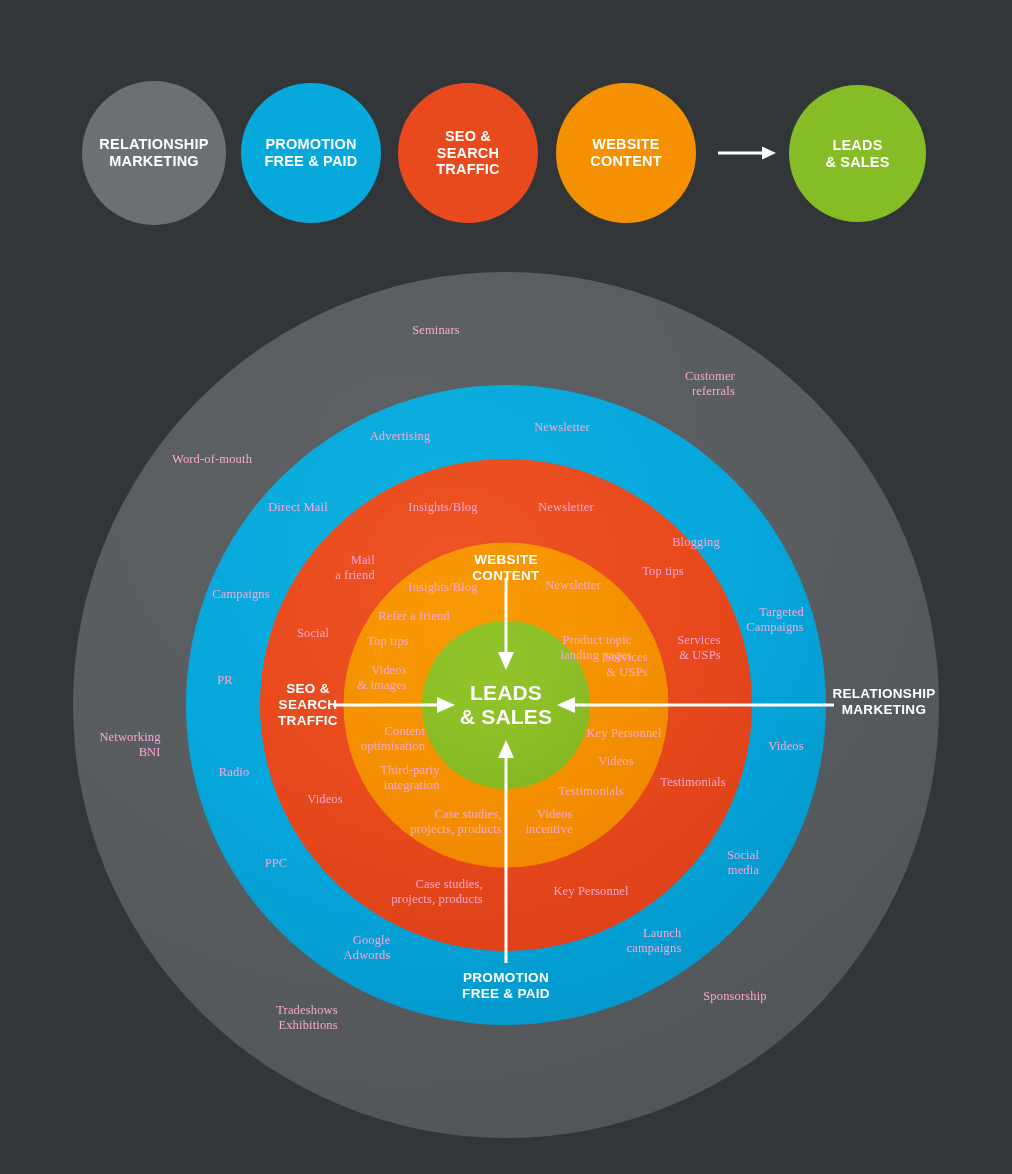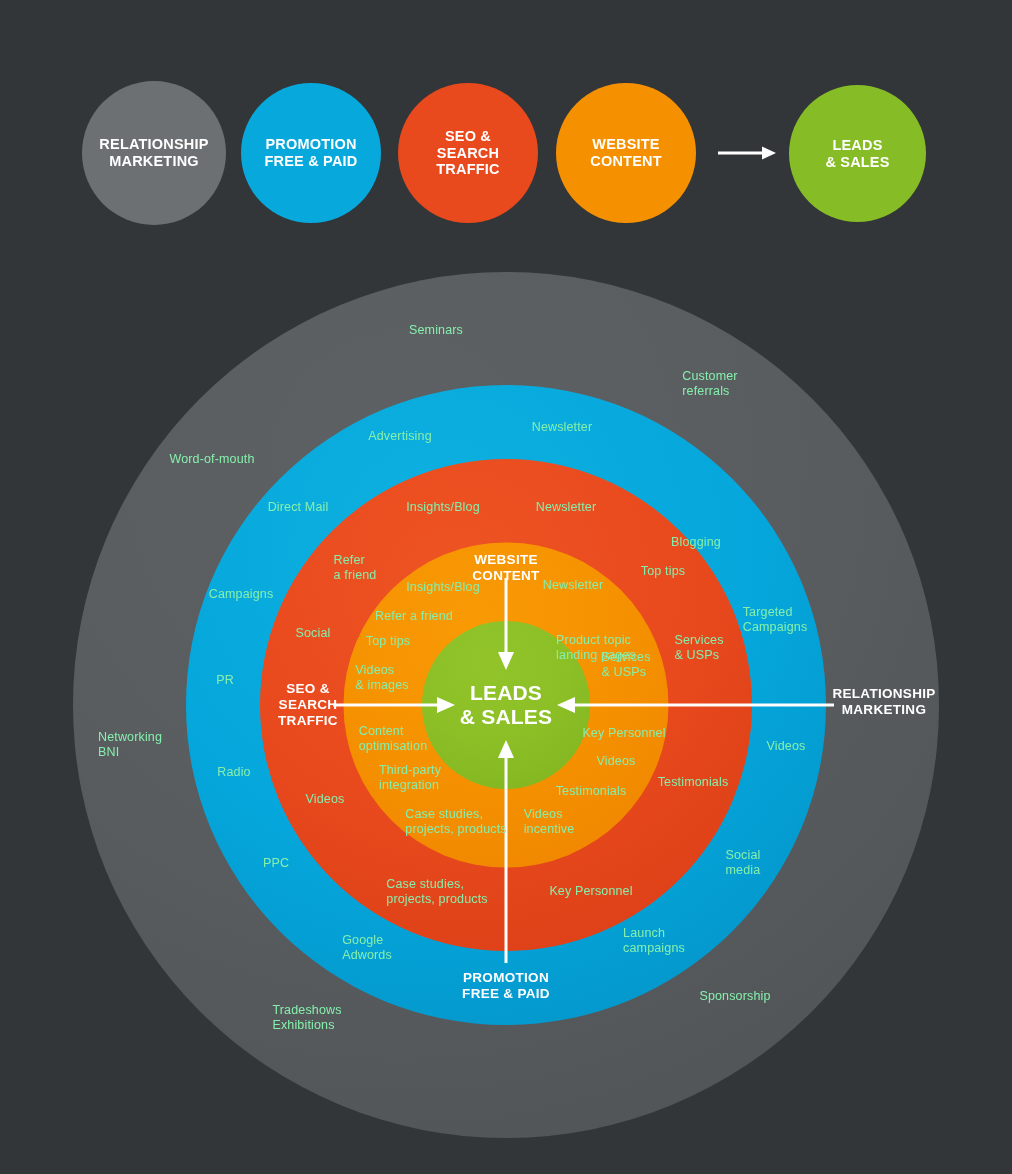--- a/index.html
+++ b/index.html
@@ -78,25 +78,25 @@
   #axes {
     position: absolute;
     left: 0; top: 0;
     width: 1012px; height: 1174px;
     pointer-events: none;
   }
 
   
   .ring-label {
     position: absolute;
-    color: #86efac;
-    font-family: Liberation Sans, sans-serif;
+    color: #f9a8d4;
+    font-family: Liberation Serif, serif;
     font-size: 12.5px;
     line-height: 1.22;
-    text-align: left;
+    text-align: right;
     white-space: pre-line;
     transform: translate(-50%, -50%);
     letter-spacing: 0.15px;
   }
   .axis-title {
     position: absolute;
     color: #ffffff;
     font-family: "Liberation Sans", sans-serif;
     font-weight: bold;
     font-size: 13.5px;
@@ -225,21 +225,21 @@
       <div class="ring-label" style="left: 234px; top: 773px;">Radio</div>
       <div class="ring-label" style="left: 276px; top: 864px;">PPC</div>
       <div class="ring-label" style="left: 743px; top: 863px;">Social
 media</div>
       <div class="ring-label" style="left: 367px; top: 948px;">Google
 Adwords</div>
       <div class="ring-label" style="left: 654px; top: 941px;">Launch
 campaigns</div>
       <div class="ring-label" style="left: 443px; top: 508px;">Insights/Blog</div>
       <div class="ring-label" style="left: 566px; top: 508px;">Newsletter</div>
-      <div class="ring-label" style="left: 355px; top: 568px;">Refer
+      <div class="ring-label" style="left: 355px; top: 568px;">Mail
 a friend</div>
       <div class="ring-label" style="left: 663px; top: 572px;">Top tips</div>
       <div class="ring-label" style="left: 313px; top: 634px;">Social</div>
       <div class="ring-label" style="left: 699px; top: 648px;">Services
 &amp; USPs</div>
       <div class="ring-label" style="left: 624px; top: 734px;">Key Personnel</div>
       <div class="ring-label" style="left: 325px; top: 800px;">Videos</div>
       <div class="ring-label" style="left: 693px; top: 783px;">Testimonials</div>
       <div class="ring-label" style="left: 437px; top: 892px;">Case studies,
 projects, products</div>

